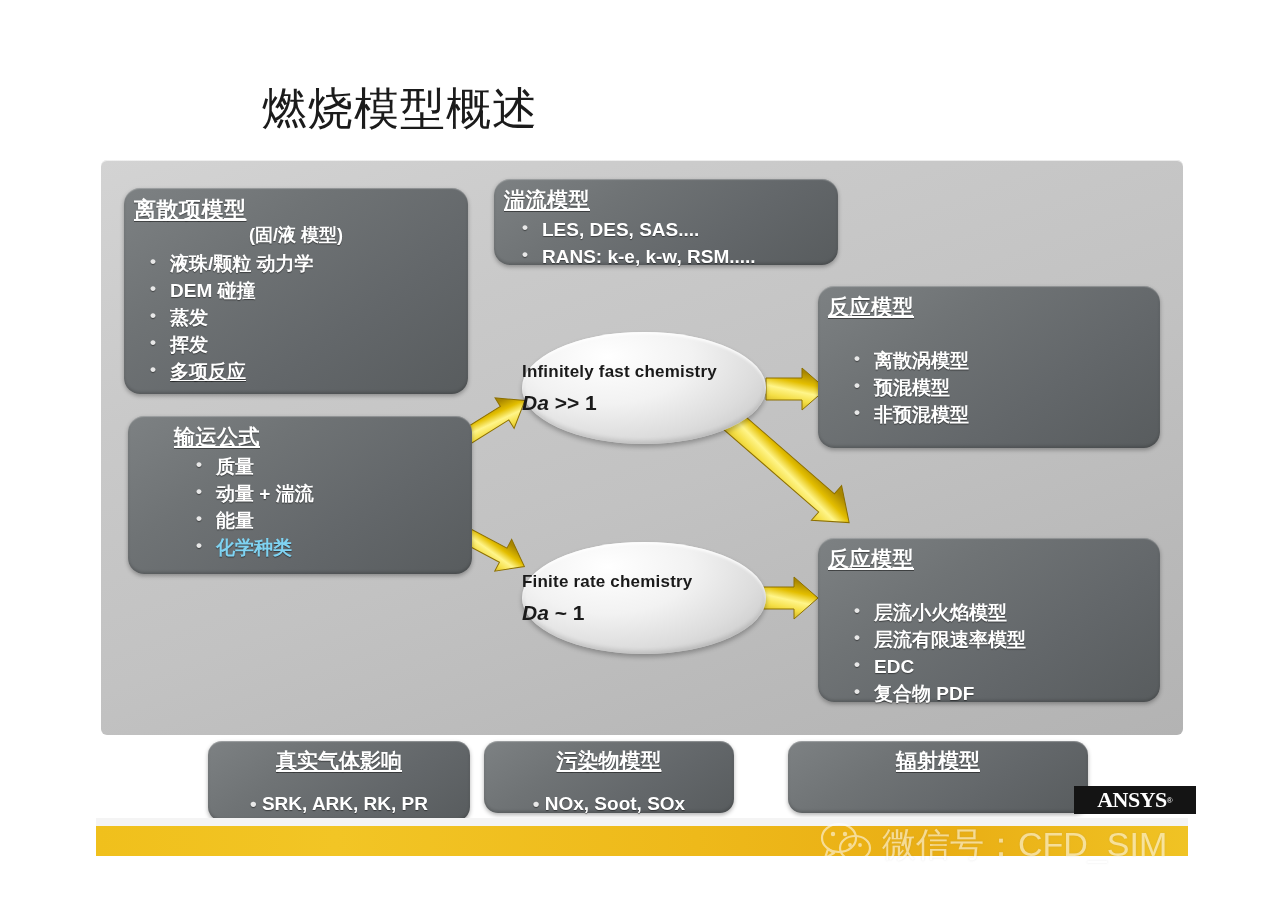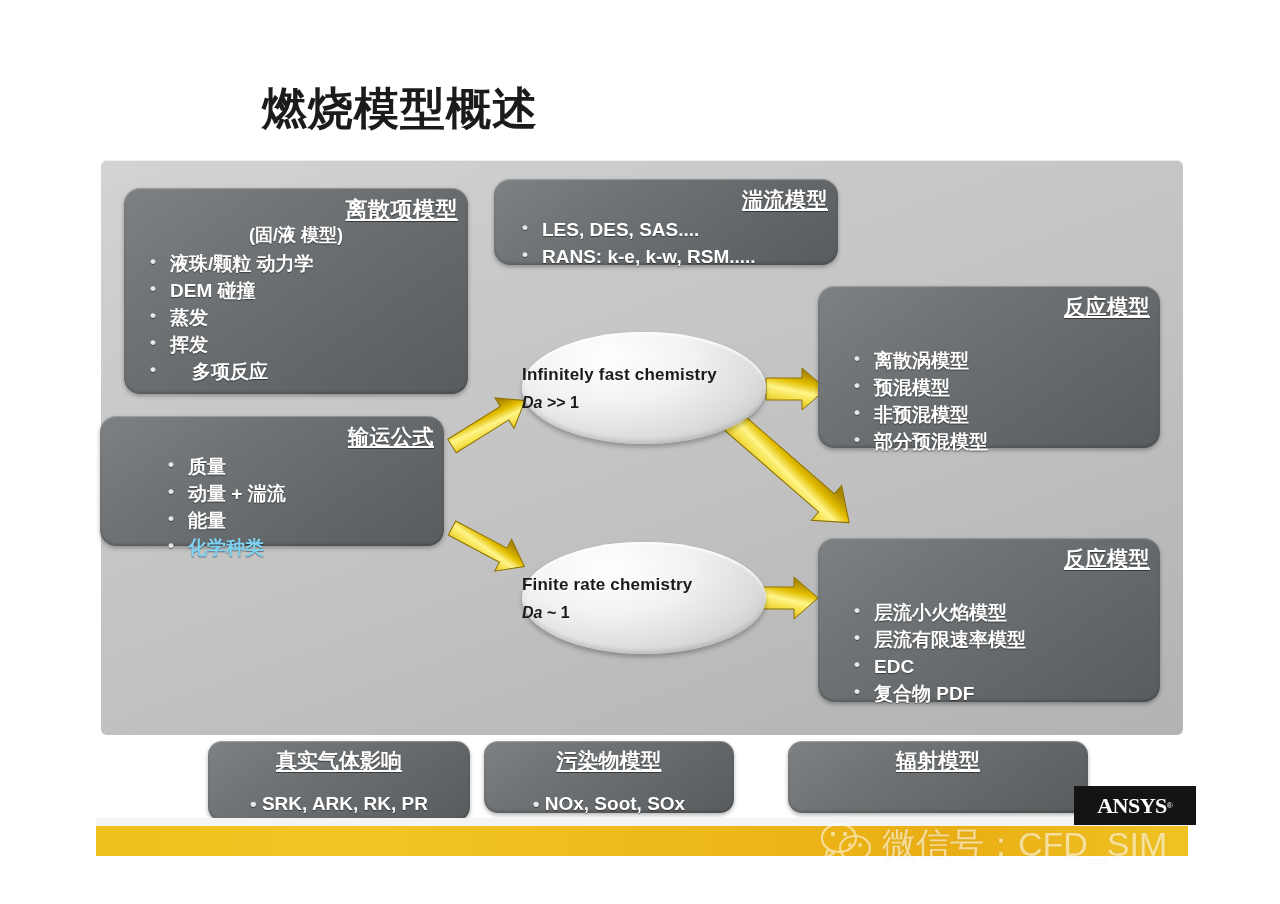--- a/index.html
+++ b/index.html
@@ -14,21 +14,21 @@
     overflow: hidden;
     font-family: "Liberation Sans", "DejaVu Sans", sans-serif;
   }
 
   
   #slide-title {
     position: absolute;
     left: 262px;
     top: 84px;
     font-size: 45px;
-    font-weight: bold;
+    font-weight: normal;
     color: #1b1b1b;
     letter-spacing: 1px;
     line-height: 1.1;
     white-space: nowrap;
   }
 
   
   #diagram-panel {
     position: absolute;
     left: 101px;
@@ -47,21 +47,21 @@
     background: linear-gradient(145deg, #7b7f80 0%, #6e7273 30%, #60six 0%, #5c6061 65%, #55595a 100%);
     background: linear-gradient(145deg, #7d8183 0%, #6f7375 32%, #63676a 66%, #585c5e 100%);
     box-shadow: 0 2px 4px rgba(0,0,0,.30),
                 inset 0 1px 1px rgba(255,255,255,.28),
                 inset 0 -2px 3px rgba(0,0,0,.18);
     color: #ffffff;
     box-sizing: border-box;
     padding: 8px 10px 10px 10px;
   }
   .box .box-title {
-    text-align: right;
+    text-align: left;
     font-weight: bold;
     font-size: 21px;
     text-decoration: underline;
     text-underline-offset: 2px;
     letter-spacing: .5px;
     line-height: 1.25;
     text-shadow: 0 1px 1px rgba(0,0,0,.45);
   }
   .box .box-subtitle {
     text-align: center;
@@ -85,27 +85,27 @@
     white-space: nowrap;
   }
   .box li::before {
     content: "•";
     position: absolute;
     left: 0;
     top: -1px;
     color: #e8e8e8;
     font-size: 17px;
   }
-  .box li.underlined span { text-underline-offset: 2px; margin-left: 22px; }
+  .box li.underlined span { text-decoration: underline; text-underline-offset: 2px; }
   .box li.accent span { color: #7fd3f2; }
 
   
   #box-discrete  { left: 124px; top: 188px;  width: 344px; height: 206px; }
   #box-turb      { left: 494px; top: 179px;  width: 344px; height: 86px;  }
-  #box-transport { left: 100px; top: 416px;  width: 344px; height: 130px; padding-left: 46px; }
+  #box-transport { left: 128px; top: 416px;  width: 344px; height: 158px; padding-left: 46px; }
   #box-react-top { left: 818px; top: 286px;  width: 342px; height: 162px; }
   #box-react-bot { left: 818px; top: 538px;  width: 342px; height: 164px; }
 
   #box-discrete .box-title { font-size: 22px; }
   #box-turb li, #box-react-top li { font-size: 19px; }
   #box-turb ul { padding-left: 18px; }
   #box-react-top ul, #box-react-bot ul { padding-left: 26px; margin-top: 28px; }
   #box-transport ul { padding-left: 22px; }
   #box-discrete ul { padding-left: 16px; }
 
@@ -153,21 +153,21 @@
     box-shadow: 0 3px 5px rgba(0,0,0,.28),
                 inset 0 2px 3px rgba(255,255,255,.9),
                 inset 0 -3px 4px rgba(0,0,0,.12);
     display: flex;
     flex-direction: column;
     align-items: flex-start;
     justify-content: center;
     color: #1a1a1a;
   }
   .ellipse .e-line1 { font-size: 17px; font-weight: bold; letter-spacing: .2px; }
-  .ellipse .e-line2 { font-size: 16px; font-weight: bold; margin-top: 9px; font-style: italic; }
+  .ellipse .e-line2 { font-size: 21px; font-weight: bold; margin-top: 9px; font-style: italic; }
   .ellipse .e-line2 .nonital { font-style: normal; }
   #ellipse-fast   { left: 522px; top: 332px; width: 244px; height: 112px; }
   #ellipse-finite { left: 522px; top: 542px; width: 244px; height: 112px; }
 
   
   .arrow { position: absolute; }
   .arrow svg { display: block; overflow: visible; }
 
   
   #gold-band {
@@ -186,21 +186,21 @@
     height: 9px;
     background: #f4f4f4;
   }
 
   
   #ansys-logo {
     position: absolute;
     left: 1074px;
     top: 786px;
     width: 122px;
-    height: 39px;
+    height: 28px;
     background: #141414;
     display: flex;
     align-items: center;
     justify-content: center;
   }
   #ansys-logo .logo-text {
     color: #ffffff;
     font-weight: bold;
     font-size: 22px;
     letter-spacing: -0.5px;
@@ -312,21 +312,20 @@
     <li class="accent"><span>化学种类</span></li>
   </ul>
 </div>
 
 <div class="box" id="box-react-top">
   <div class="box-title">反应模型</div>
   <ul>
     <li><span>离散涡模型</span></li>
     <li><span>预混模型</span></li>
     <li><span>非预混模型</span></li>
-    <li><span>部分预混模型</span></li>
   </ul>
 </div>
 
 <div class="box" id="box-react-bot">
   <div class="box-title">反应模型</div>
   <ul>
     <li><span>层流小火焰模型</span></li>
     <li><span>层流有限速率模型</span></li>
     <li><span>EDC</span></li>
     <li><span>复合物 PDF</span></li>

